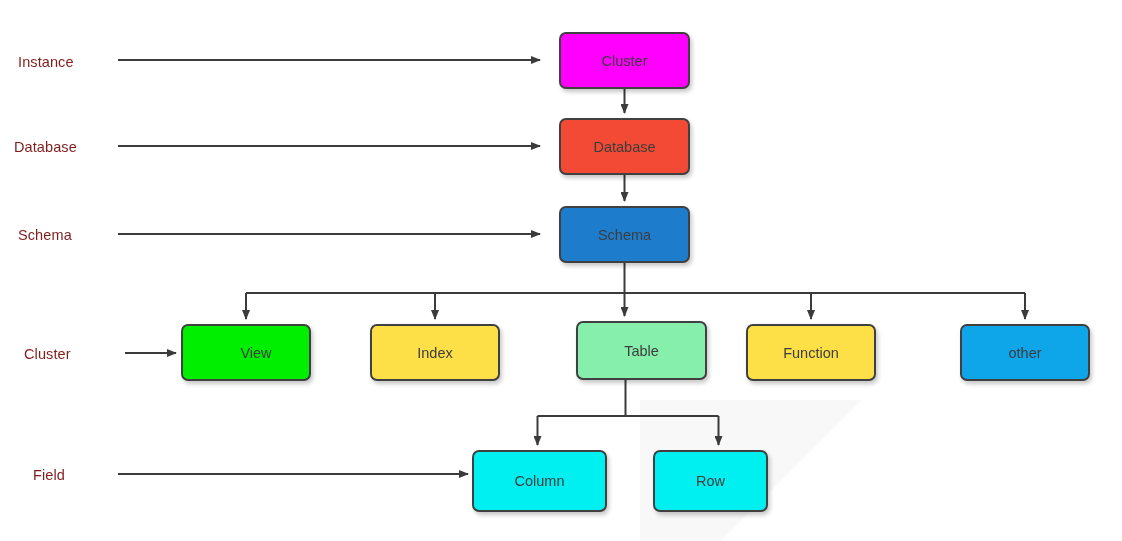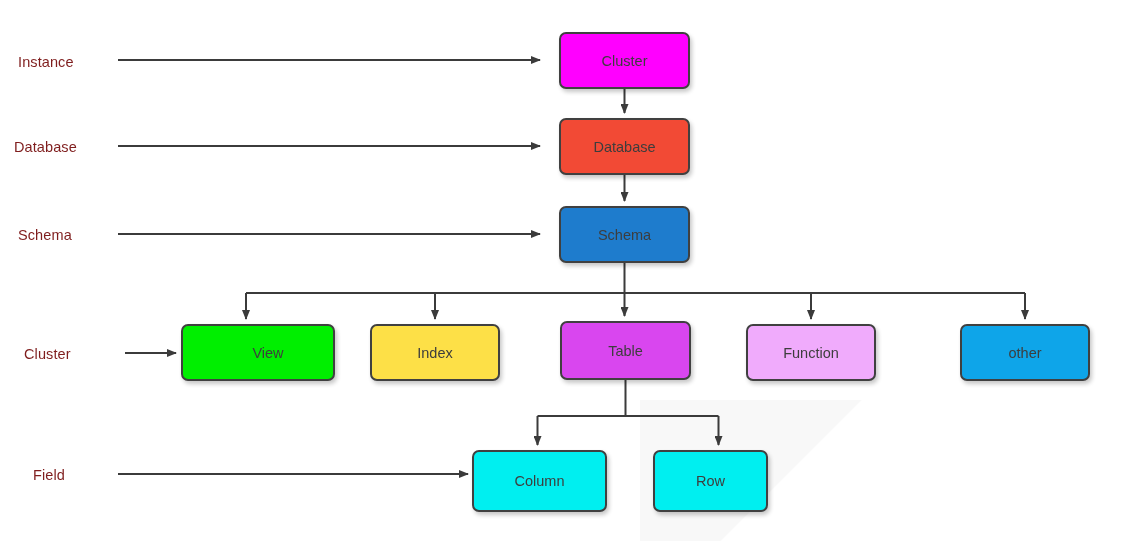--- a/index.html
+++ b/index.html
@@ -100,22 +100,22 @@
   <div class="row-label" style="left:18px; top:55px;">Instance</div>
   <div class="row-label" style="left:14px; top:140px;">Database</div>
   <div class="row-label" style="left:18px; top:228px;">Schema</div>
   <div class="row-label" style="left:24px; top:347px;">Cluster</div>
   <div class="row-label" style="left:33px; top:468px;">Field</div>
 
   <div class="node" style="left:559px; top:32px;  width:131px; height:57px; background:#ff00ff;">Cluster</div>
   <div class="node" style="left:559px; top:118px; width:131px; height:57px; background:#f24a35;">Database</div>
   <div class="node" style="left:559px; top:206px; width:131px; height:57px; background:#1e7ccd;">Schema</div>
 
-  <div class="node" style="left:181px; top:324px; width:154px; height:57px; background:#00ef00;padding-left:20px;">View</div>
+  <div class="node" style="left:181px; top:324px; width:130px; height:57px; background:#00ef00;padding-left:20px;">View</div>
   <div class="node" style="left:370px; top:324px; width:130px; height:57px; background:#fde047;">Index</div>
-  <div class="node" style="left:560px; top:321px; width:131px; height:59px; background:#d946ef;">Table</div>
-  <div class="node" style="left:746px; top:324px; width:130px; height:57px; background:#f0abfc;">Function</div>
+  <div class="node" style="left:576px; top:321px; width:131px; height:59px; background:#86efac;">Table</div>
+  <div class="node" style="left:746px; top:324px; width:130px; height:57px; background:#fde047;">Function</div>
   <div class="node" style="left:960px; top:324px; width:130px; height:57px; background:#0ea5e9;">other</div>
 
   <div class="node" style="left:472px; top:450px; width:135px; height:62px; background:#00eff0;">Column</div>
   <div class="node" style="left:653px; top:450px; width:115px; height:62px; background:#00eff0;">Row</div>
 
 </div>
 
 </body></html>

